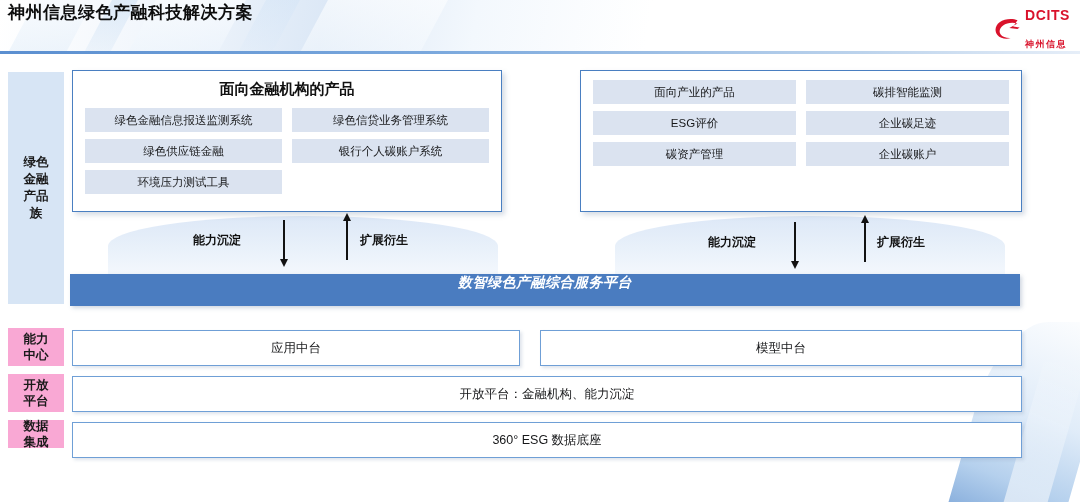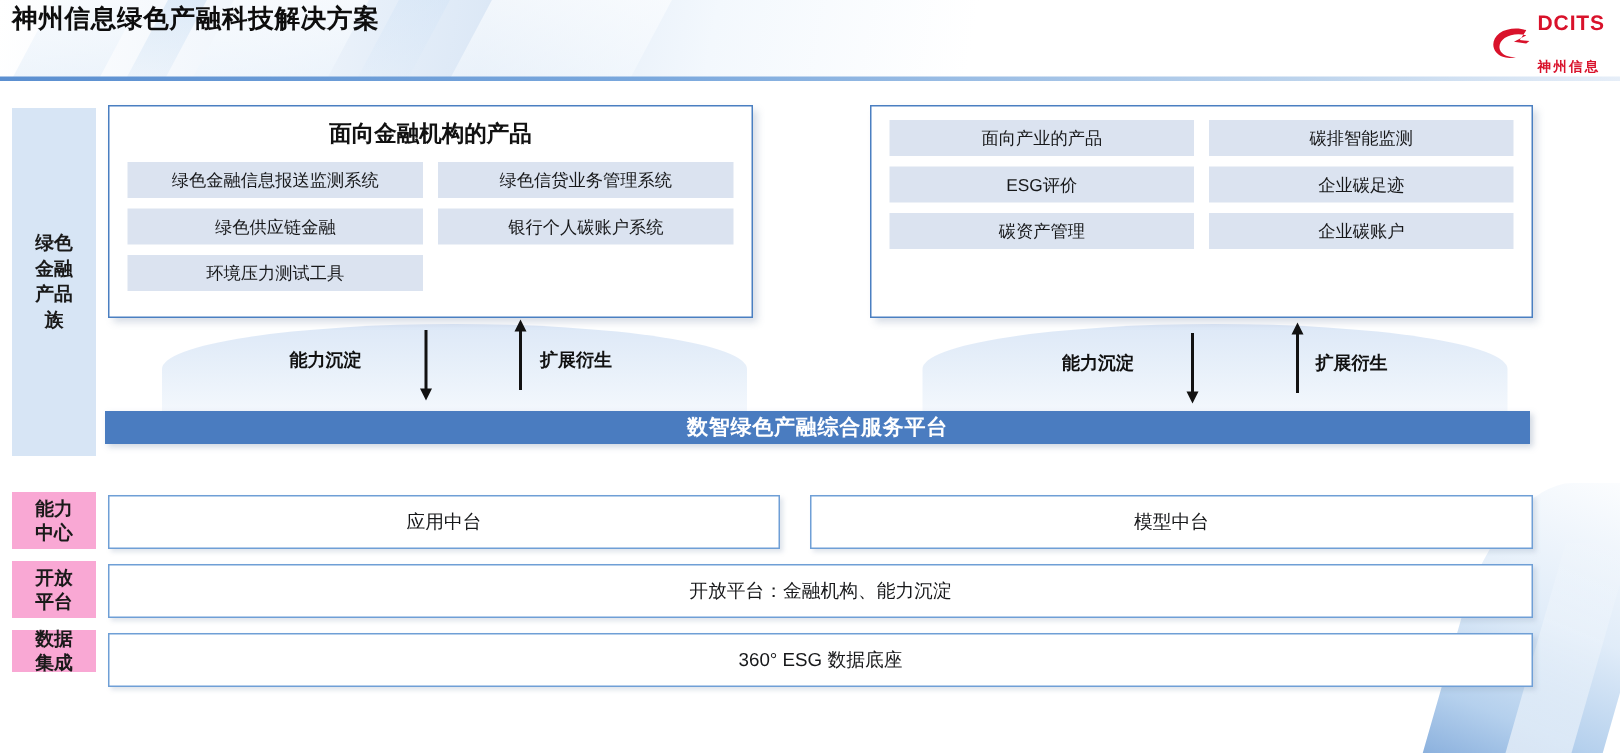--- a/index.html
+++ b/index.html
@@ -68,22 +68,22 @@
   .hill-r{left:615px;width:390px;height:60px;}
 
   .arrow-label{position:absolute;font-size:12px;font-weight:bold;color:#111;z-index:3;}
   .arrow{position:absolute;width:1.6px;background:#121212;z-index:3;}
   .arrow::after{content:"";position:absolute;left:50%;width:0;height:0;
      border-left:4.5px solid transparent;border-right:4.5px solid transparent;transform:translateX(-50%);}
   .arrow-down::after{bottom:-7px;border-top:8px solid #121212;}
   .arrow-up::after{top:-7px;border-bottom:8px solid #121212;}
 
   
-  .platform{position:absolute;left:70px;top:274px;width:950px;height:22px;background:#4a7cc0;
-     display:flex;align-items:center;justify-content:center;box-shadow:2px 2px 4px rgba(120,140,170,.35);}
+  .platform{position:absolute;left:70px;top:274px;width:950px;height:32px;background:#4a7cc0;
+     display:flex;align-items:flex-start;justify-content:center;box-shadow:2px 2px 4px rgba(120,140,170,.35);font-style:italic;}
   .platform span{color:#fff;font-size:14px;font-weight:bold;letter-spacing:.5px;}
 
   
   .box{position:absolute;background:#fff;border:1.5px solid #6f9fd6;
      display:flex;align-items:center;justify-content:center;font-size:12.5px;color:#17181a;
      box-shadow:2px 2px 3px rgba(130,150,180,.25);}
   .row-a1{left:72px;top:330px;width:446px;height:34px;}
   .row-a2{left:540px;top:330px;width:480px;height:34px;}
   .row-b{left:72px;top:376px;width:948px;height:34px;}
   .row-c{left:72px;top:422px;width:948px;height:34px;}

